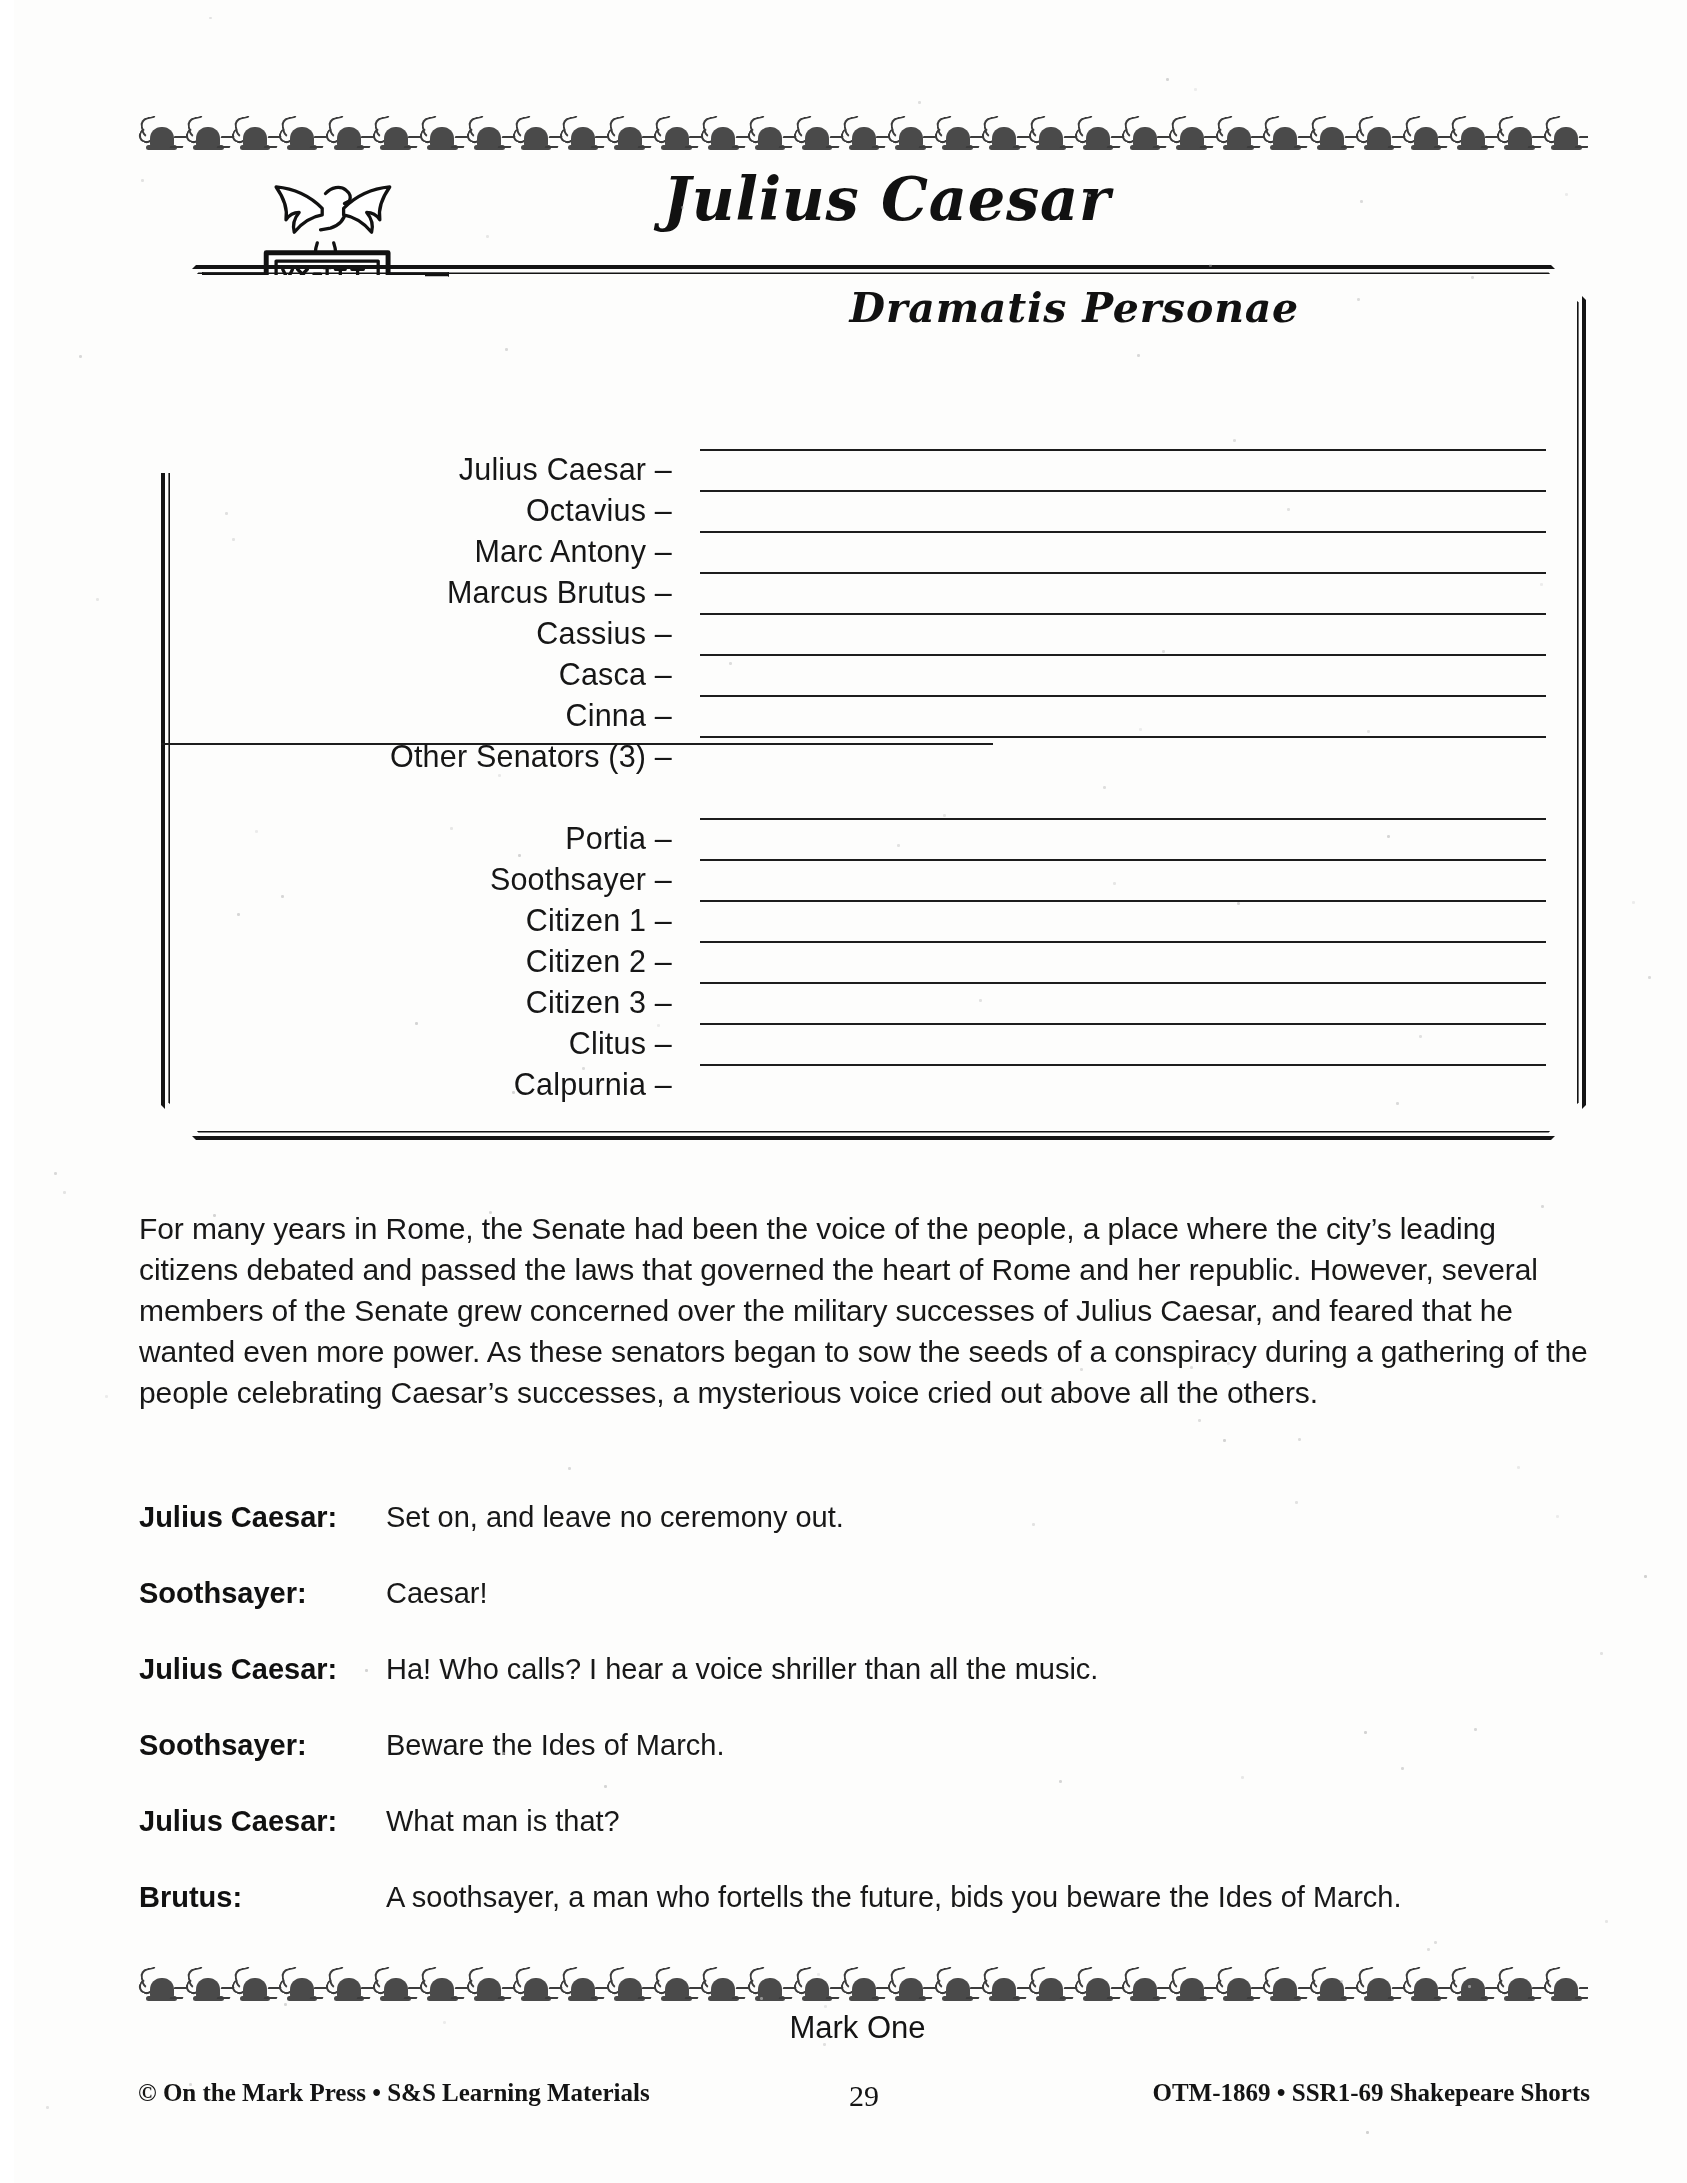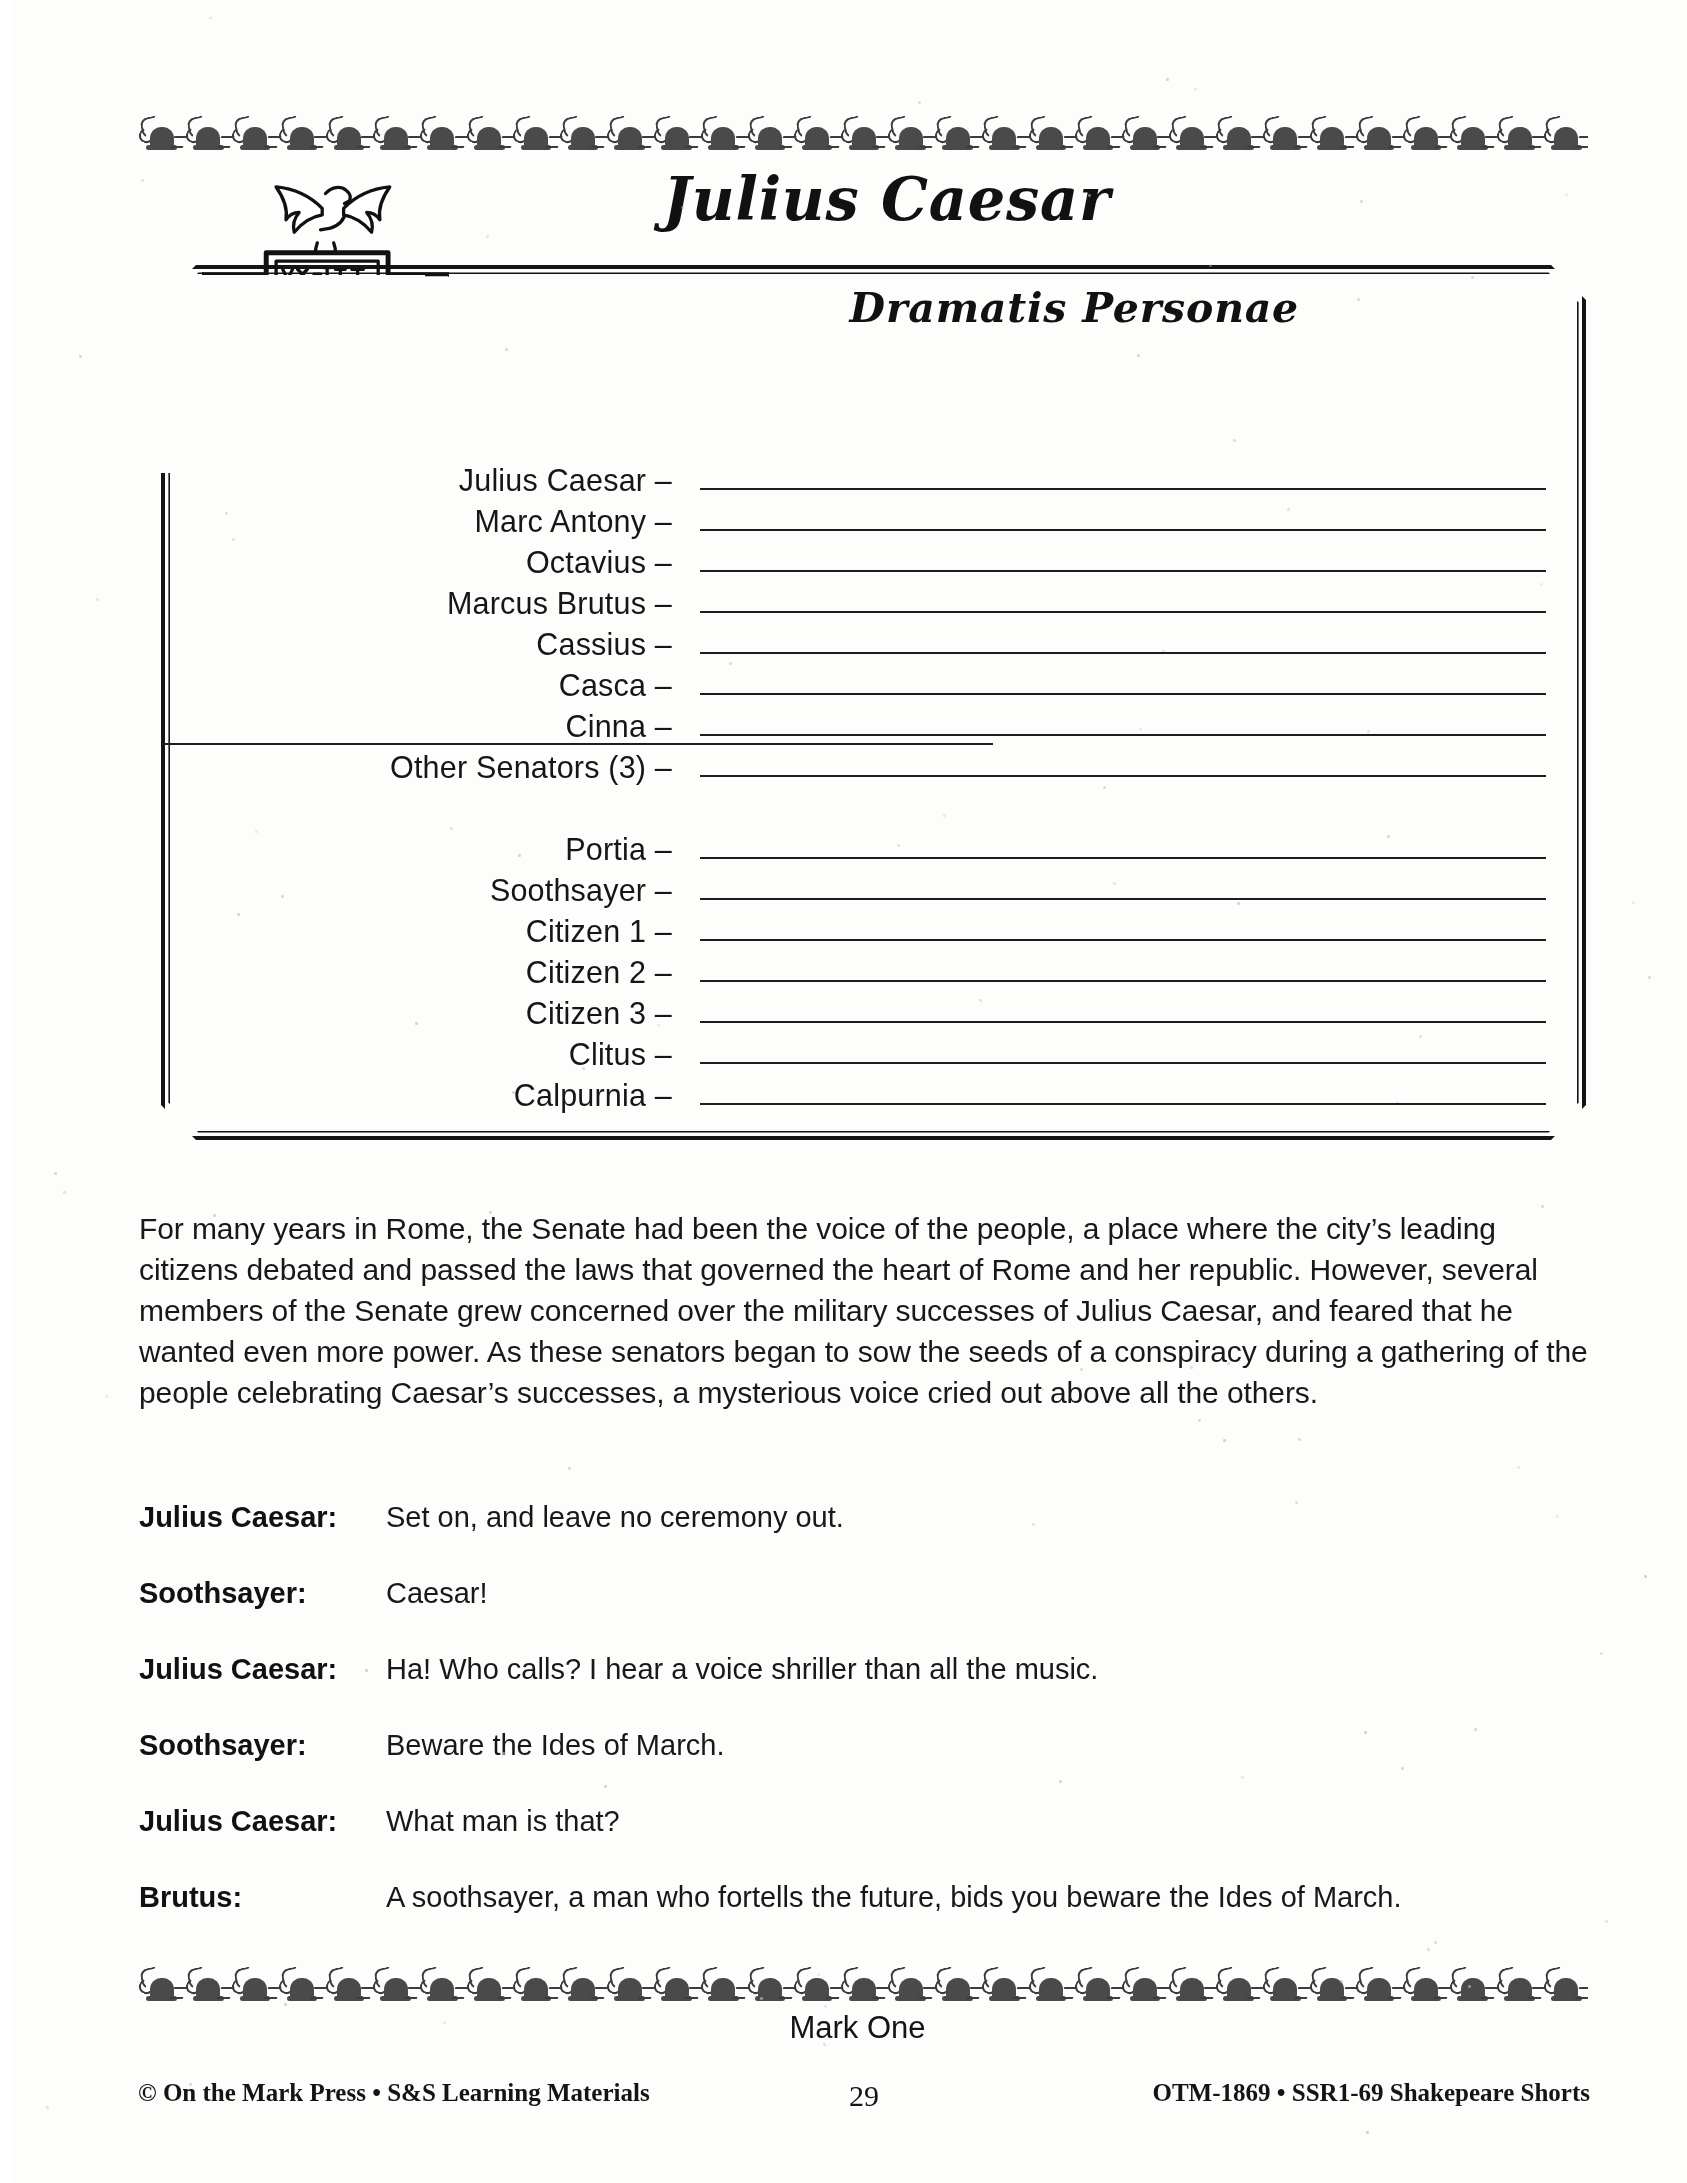--- a/index.html
+++ b/index.html
@@ -177,21 +177,20 @@
 
   .cast-list {
     position: absolute;
     left: 0;
     top: 189px;
     width: 100%;
     z-index: 3;
   }
   .cast-row {
     display: flex;
-    align-items: flex-end;
     height: 41px;
     padding: 0 0 0 0;
   }
   .cast-name {
     width: 511px;
     text-align: right;
     font-size: 30.5px;
     letter-spacing: 0.2px;
     white-space: nowrap;
     padding-right: 6.6px;
@@ -566,25 +565,25 @@
     <div class="frame-outer"></div>
     <div class="frame-inner"></div>
     <div class="frame-notch"></div>
     <div class="group-divider"></div>
     <div class="cast-list" id="cast-list">
         <div class="cast-row">
           <div class="cast-name">Julius Caesar –</div>
           <div class="cast-rule"></div>
         </div>
         <div class="cast-row">
+          <div class="cast-name">Octavius –</div>
+          <div class="cast-rule"></div>
+        </div>
+        <div class="cast-row">
           <div class="cast-name">Marc Antony –</div>
-          <div class="cast-rule"></div>
-        </div>
-        <div class="cast-row">
-          <div class="cast-name">Octavius –</div>
           <div class="cast-rule"></div>
         </div>
         <div class="cast-row">
           <div class="cast-name">Marcus Brutus –</div>
           <div class="cast-rule"></div>
         </div>
         <div class="cast-row">
           <div class="cast-name">Cassius –</div>
           <div class="cast-rule"></div>
         </div>

